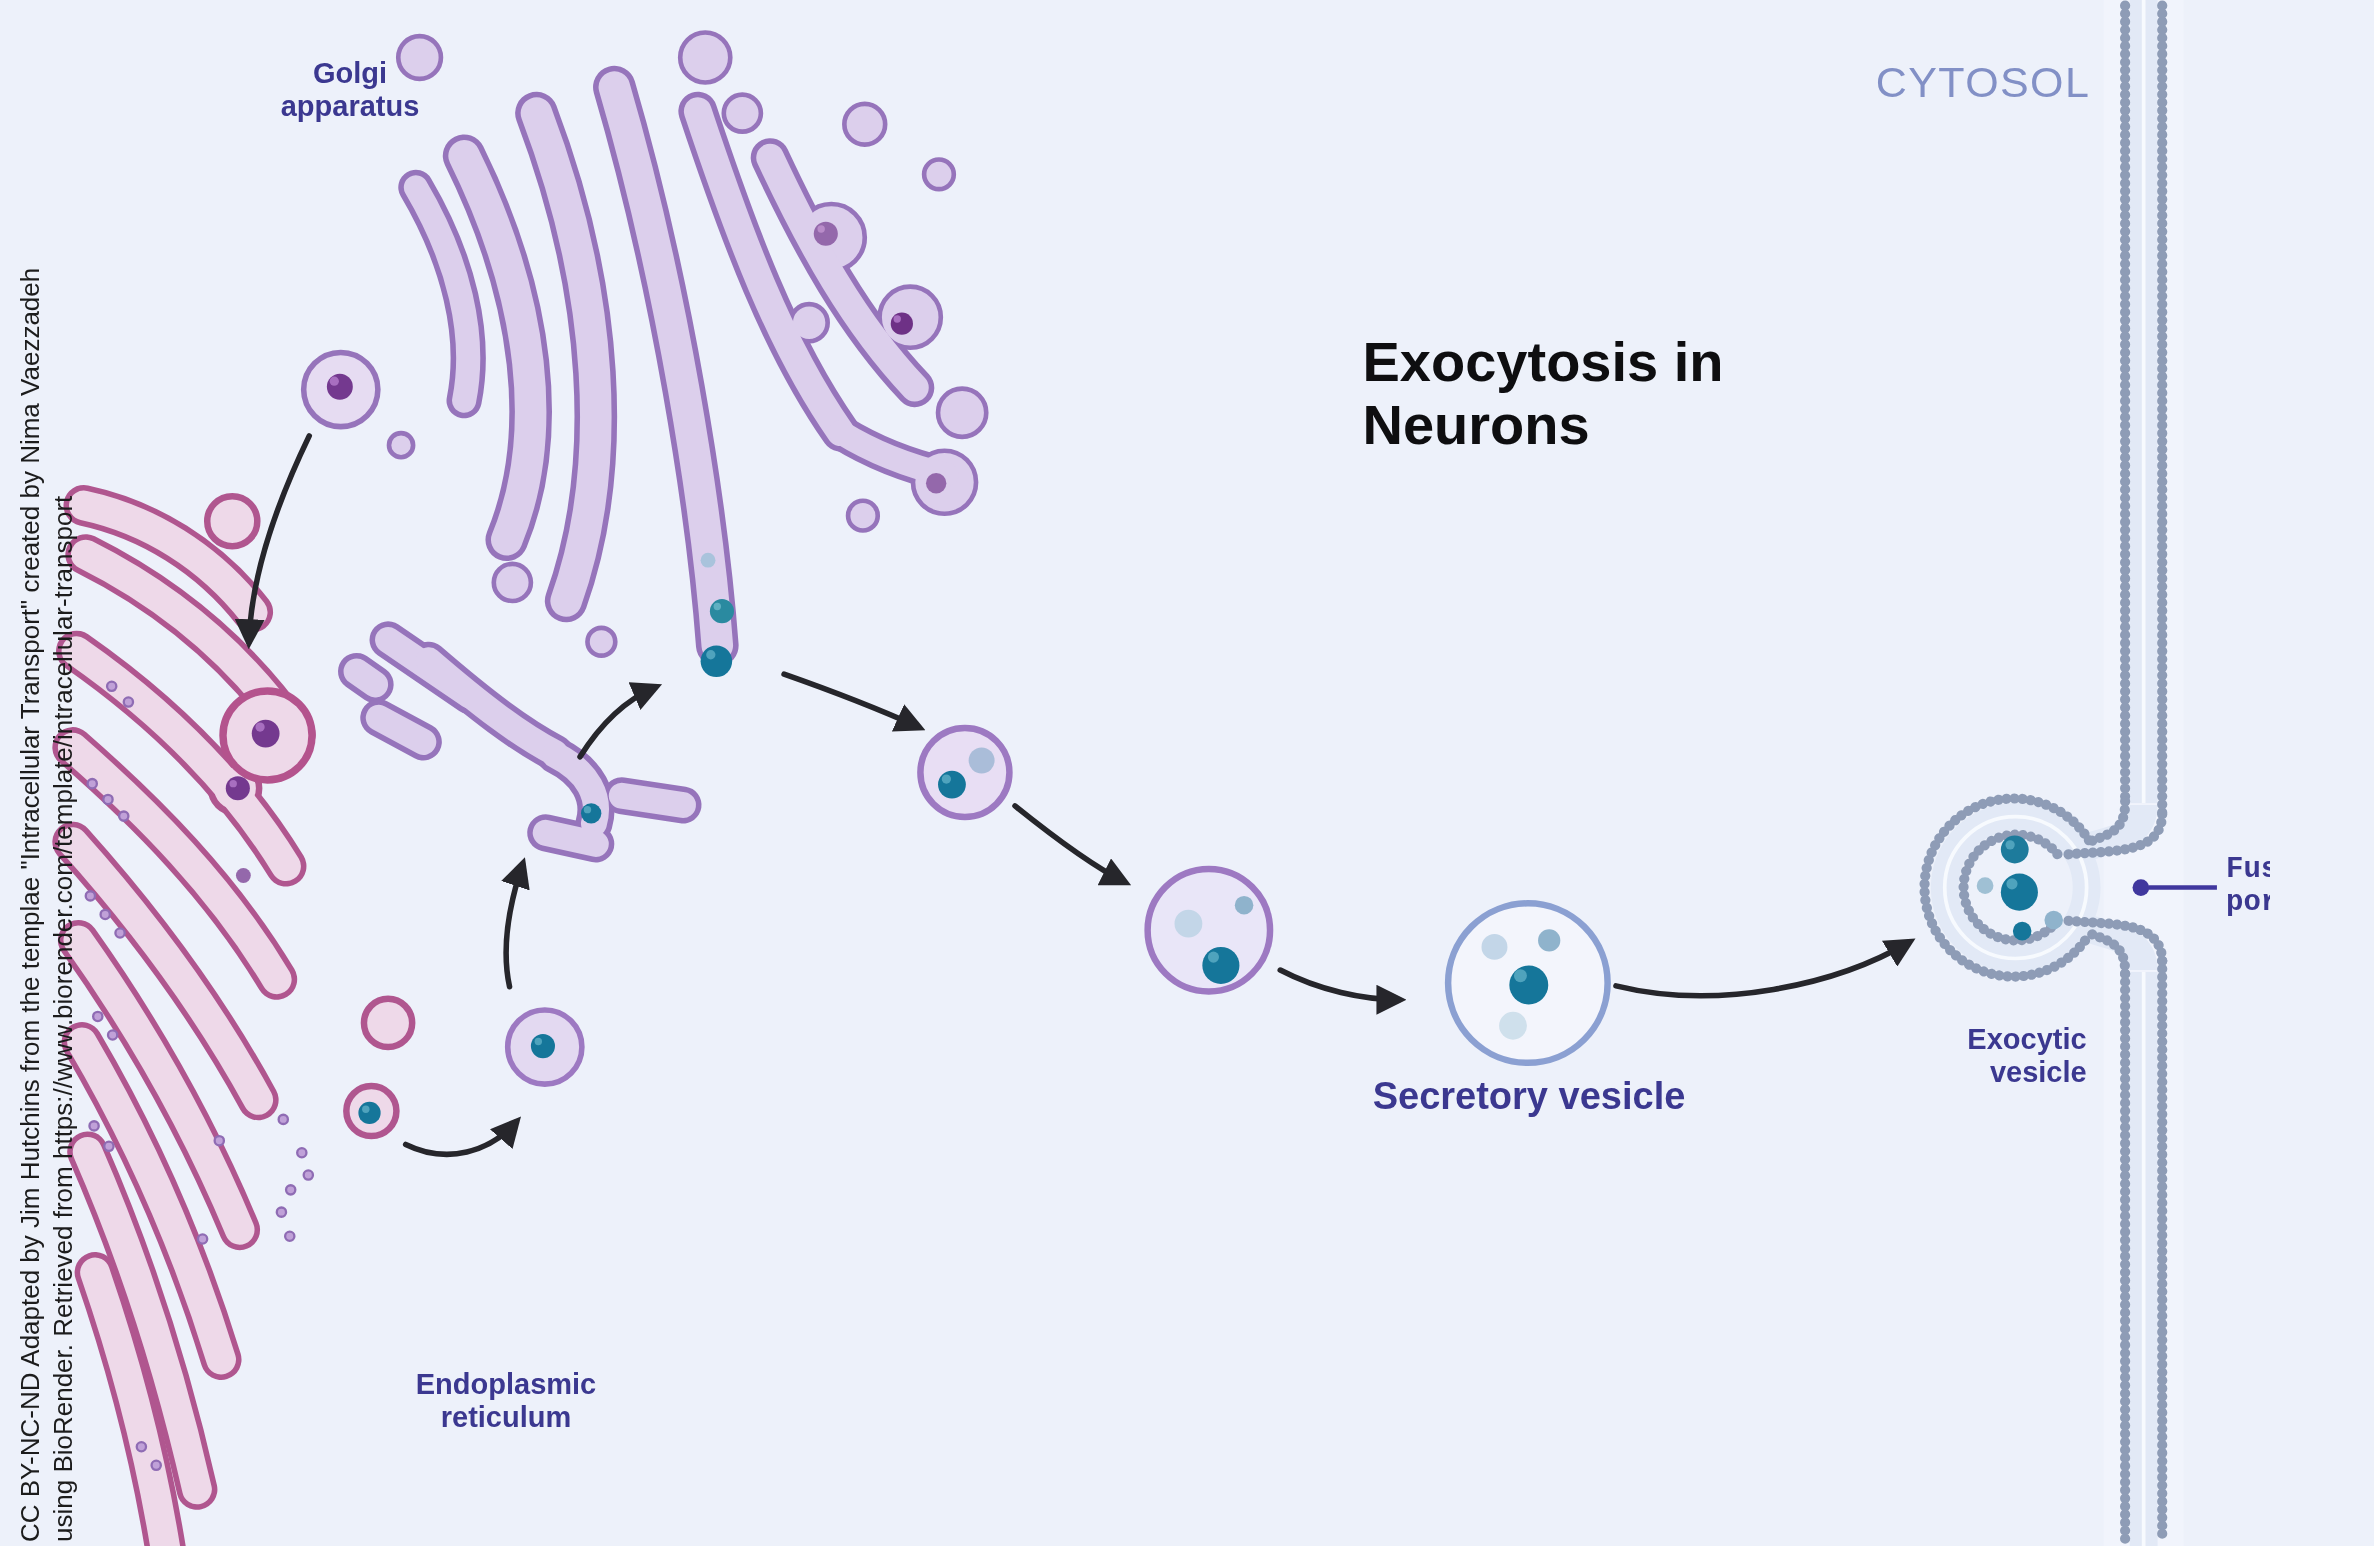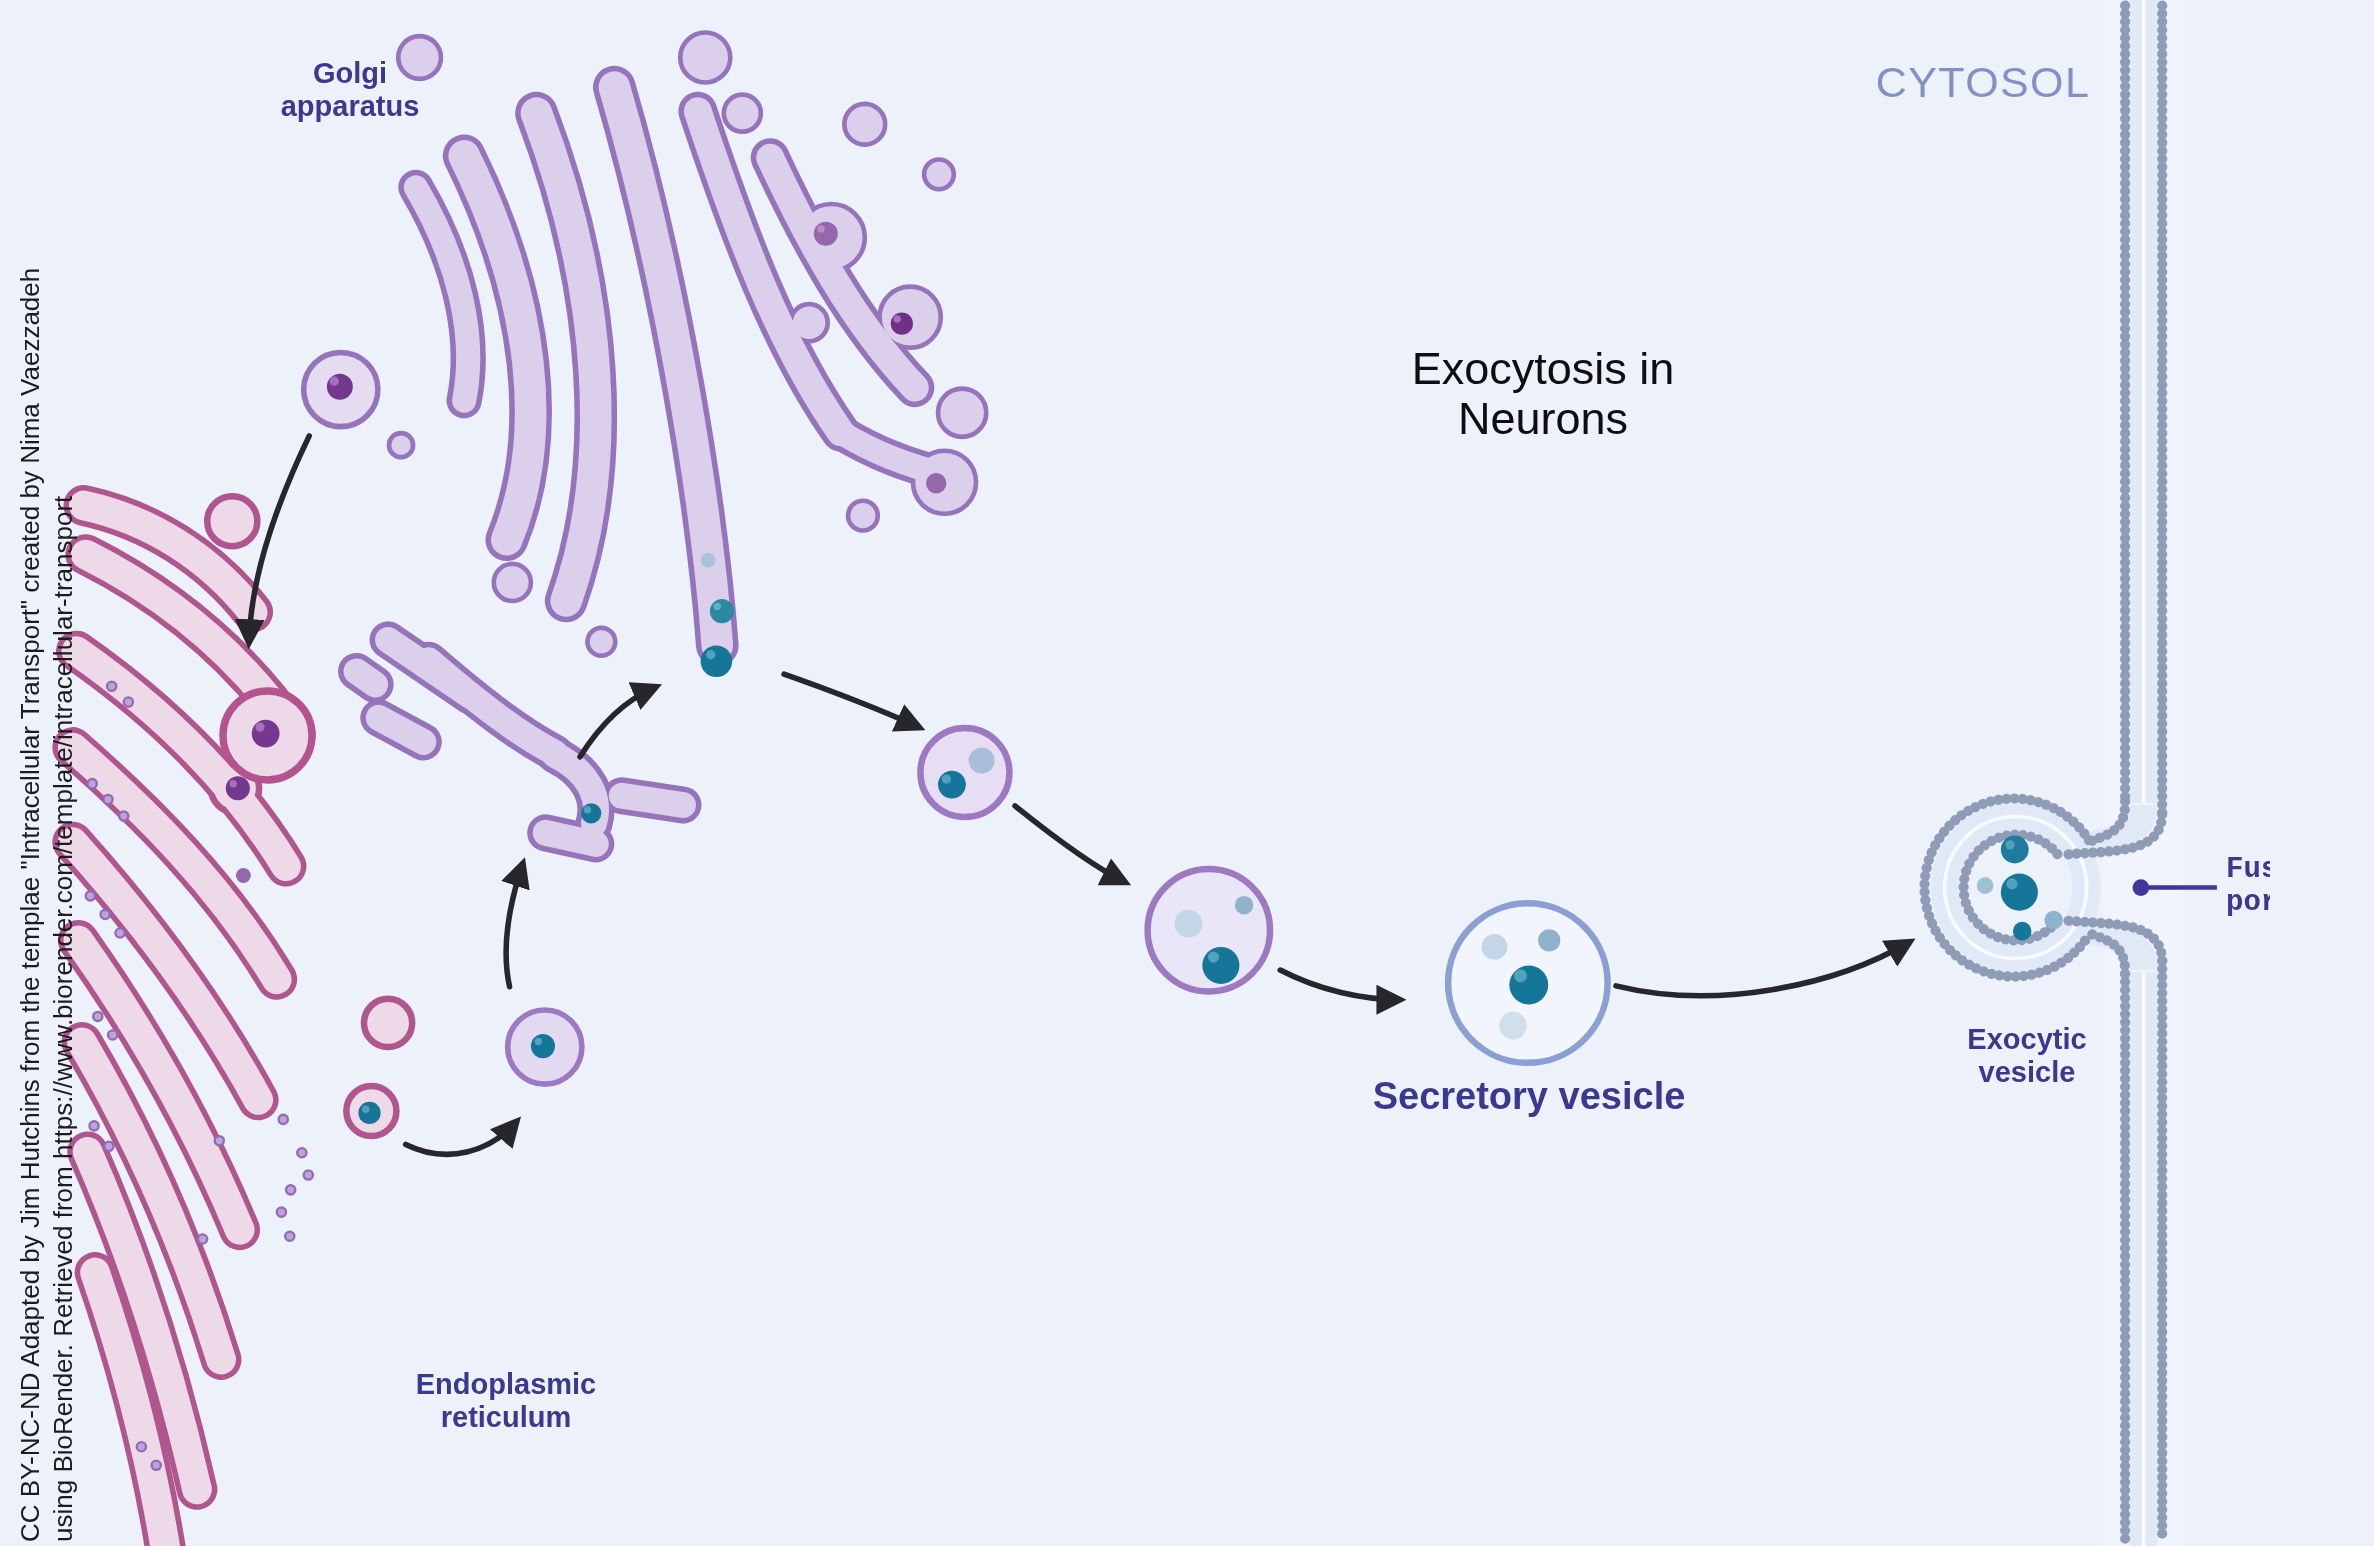--- a/index.html
+++ b/index.html
@@ -15,22 +15,22 @@
     --membrane-bead:#8e9cb6; --membrane-tail-band:#e2e9f6; --membrane-backdrop:#f1f4fc;
     --arrow-black:#26262b; --fusion-pore-indigo:#40379e; --ribosome:#c0a1d8;
   }
   html,body{margin:0;padding:0;}
   body{background:var(--background);font-family:"Liberation Sans",sans-serif;}
   #stage{position:relative;width:2270px;height:1546px;overflow:hidden;background:var(--background);}
   #art{position:absolute;left:0;top:0;}
   .lbl{position:absolute;font-weight:bold;color:var(--label-indigo);text-align:center;
        transform:translate(-50%,-50%);white-space:pre-line;line-height:1.14;font-size:29px;}
   .lbl-left{text-align:left;transform:translate(0,-50%);}
-  #title{position:absolute;color:var(--title-black);font-weight:400;font-size:45px;line-height:1.12;
-         text-align:center;transform:translate(-50%,-50%);white-space:pre-line;}
+  #title{position:absolute;color:var(--title-black);font-weight:700;font-size:56px;line-height:1.12;
+         text-align:left;transform:translate(-50%,-50%);white-space:pre-line;}
   #cytosol{position:absolute;color:var(--cytosol-blue);font-weight:400;font-size:43px;
            letter-spacing:1.4px;transform:translate(-50%,-50%);white-space:nowrap;}
   .credit{position:absolute;color:var(--credit-black);font-size:26px;white-space:nowrap;
           transform:rotate(-90deg);transform-origin:0 0;}
   
   .golgi-o{stroke:var(--golgi-stroke);fill:none;stroke-linecap:round;}
   .golgi-i{stroke:var(--golgi-fill);fill:none;stroke-linecap:round;}
   .w1o{stroke-width:46px;} .w1i{stroke-width:34px;}
   .w2o{stroke-width:42px;} .w2i{stroke-width:30px;}
   .w3o{stroke-width:38px;} .w3i{stroke-width:26px;}
@@ -274,21 +274,21 @@
 
 <div id="title" style="left:1543px;top:394px;">Exocytosis in
 Neurons</div>
 
 
 <div class="lbl" style="left:506px;top:1401px;">Endoplasmic
 reticulum</div>
 
 <div class="lbl" style="left:1529px;top:1097px;font-size:38px;">Secretory vesicle</div>
 
-<div class="lbl" style="left:2027px;top:1056px;">Exocytic
+<div class="lbl" style="left:2027px;top:1056px;text-align:right;">Exocytic
 vesicle</div>
 
 <div class="lbl lbl-left" style="left:2226px;top:886px;font-family:Liberation Mono, monospace;">Fusion
 pore</div>
 
 <div class="credit" style="left:15px;top:1542px;">CC BY-NC-ND Adapted by Jim Hutchins from the templae "Intracellular Transport" created by Nima Vaezzadeh</div>
 <div class="credit" style="left:48px;top:1542px;">using BioRender. Retrieved from https://www.biorender.com/template/intracellular-transport</div>
 
 </div>
 

